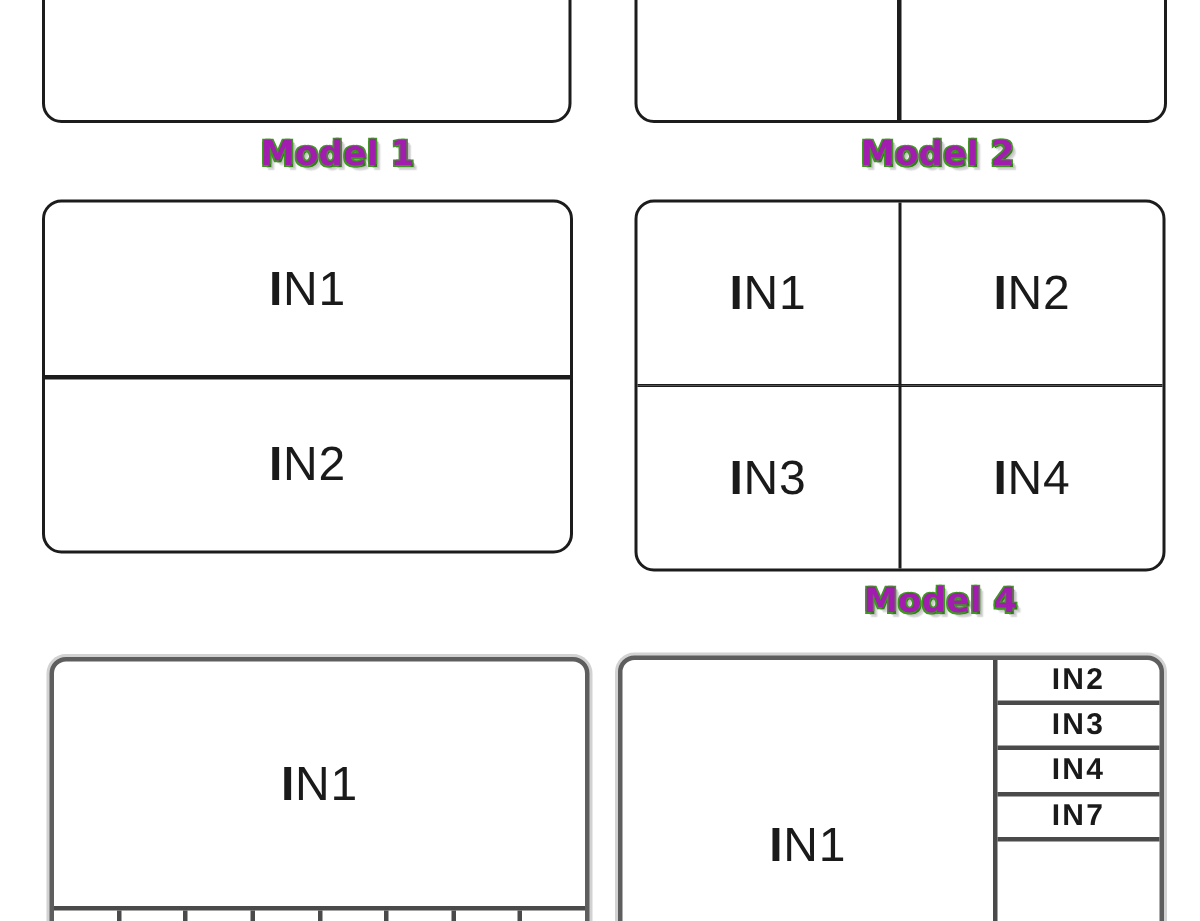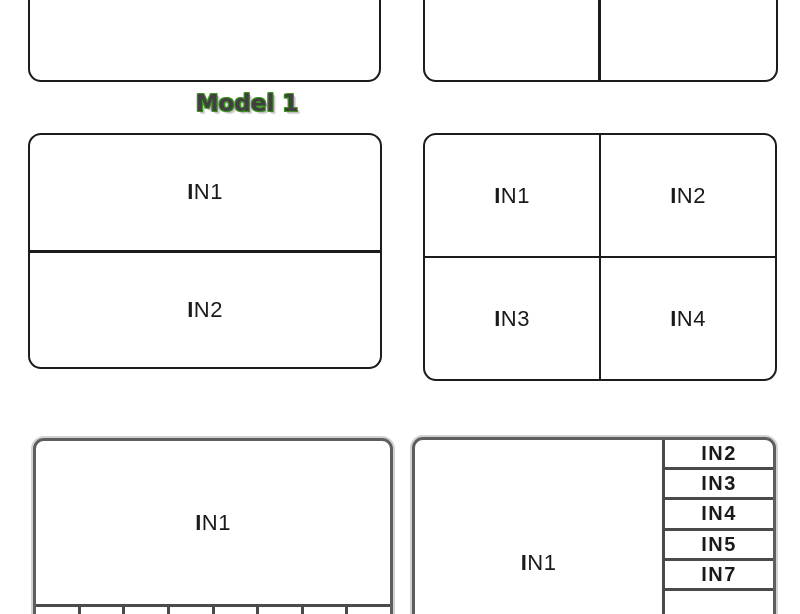--- a/index.html
+++ b/index.html
@@ -62,63 +62,63 @@
   .col-layout .col .vcell {
     height: 30.2px;
     box-sizing: border-box;
     border-bottom: 3px solid #4a4a4a;
     display: flex; align-items: center; justify-content: center;
   }
 
   
   .in-label {
     display: inline-block;
-    font-size: 22px;
+    font-size: 32px;
     color: #1a1a1a;
     letter-spacing: 0.5px;
   }
   .in-label::first-letter { font-weight: 700; }
 
   .col-label {
     display: inline-block;
     font-size: 20px;
     font-weight: 700;
     color: #1a1a1a;
     letter-spacing: 1.5px;
   }
 
   .model-label {
     position: absolute;
     transform: translateX(-50%);
     font-family: "DejaVu Sans", sans-serif;
     font-size: 23px;
     font-weight: 700;
-    color: #404040;
+    color: #a21caf;
     white-space: nowrap;
     text-shadow:
       -1px -1px 0 #3f9622,
        1px -1px 0 #3f9622,
       -1px  1px 0 #3f9622,
        1px  1px 0 #2f7d15,
        2px  2px 0 #c3c3c3,
        3px  3px 1px #d4d4d4;
-    margin-left: 22px;
   }
 </style>
 </head>
 <body>
 
 <div class="canvas">
 
   <div class="panel" style="left:28px; top:-36px; width:353px; height:118px;"></div>
   <div class="model-label" style="left:225px; top:90px;">Model 1</div>
 
   <div class="panel" style="left:423px; top:-36px; width:355px; height:118px;">
     <div class="vdivider" style="left:173px;"></div>
   </div>
+  <div class="model-label" style="left:625px; top:90px;">Model 2</div>
 
   <div class="panel split-h" style="left:28px; top:133px; width:354px; height:236px;">
     <div class="half">
       <span class="in-label">IN1</span>
     </div>
     <div class="half">
       <span class="in-label">IN2</span>
     </div>
   </div>
 
@@ -129,20 +129,21 @@
     <div class="q right top">
       <span class="in-label">IN2</span>
     </div>
     <div class="q left bottom">
       <span class="in-label">IN3</span>
     </div>
     <div class="q right bottom">
       <span class="in-label">IN4</span>
     </div>
   </div>
+  <div class="model-label" style="left:627px; top:388px;">Model 4</div>
 
   <div class="panel gray strip-layout" style="left:33px; top:438px; width:360px; height:212px;">
     <div class="main">
       <span class="in-label">IN1</span>
     </div>
     <div class="strip">
       <div class="scell"></div>
       <div class="scell"></div>
       <div class="scell"></div>
       <div class="scell"></div>
@@ -161,21 +162,18 @@
       <div class="vcell">
         <span class="col-label">IN2</span>
       </div>
       <div class="vcell">
         <span class="col-label">IN3</span>
       </div>
       <div class="vcell">
         <span class="col-label">IN4</span>
       </div>
       <div class="vcell">
-        <span class="col-label">IN5</span>
-      </div>
-      <div class="vcell">
         <span class="col-label">IN7</span>
       </div>
     </div>
   </div>
 
 </div>
 
 </body></html>

